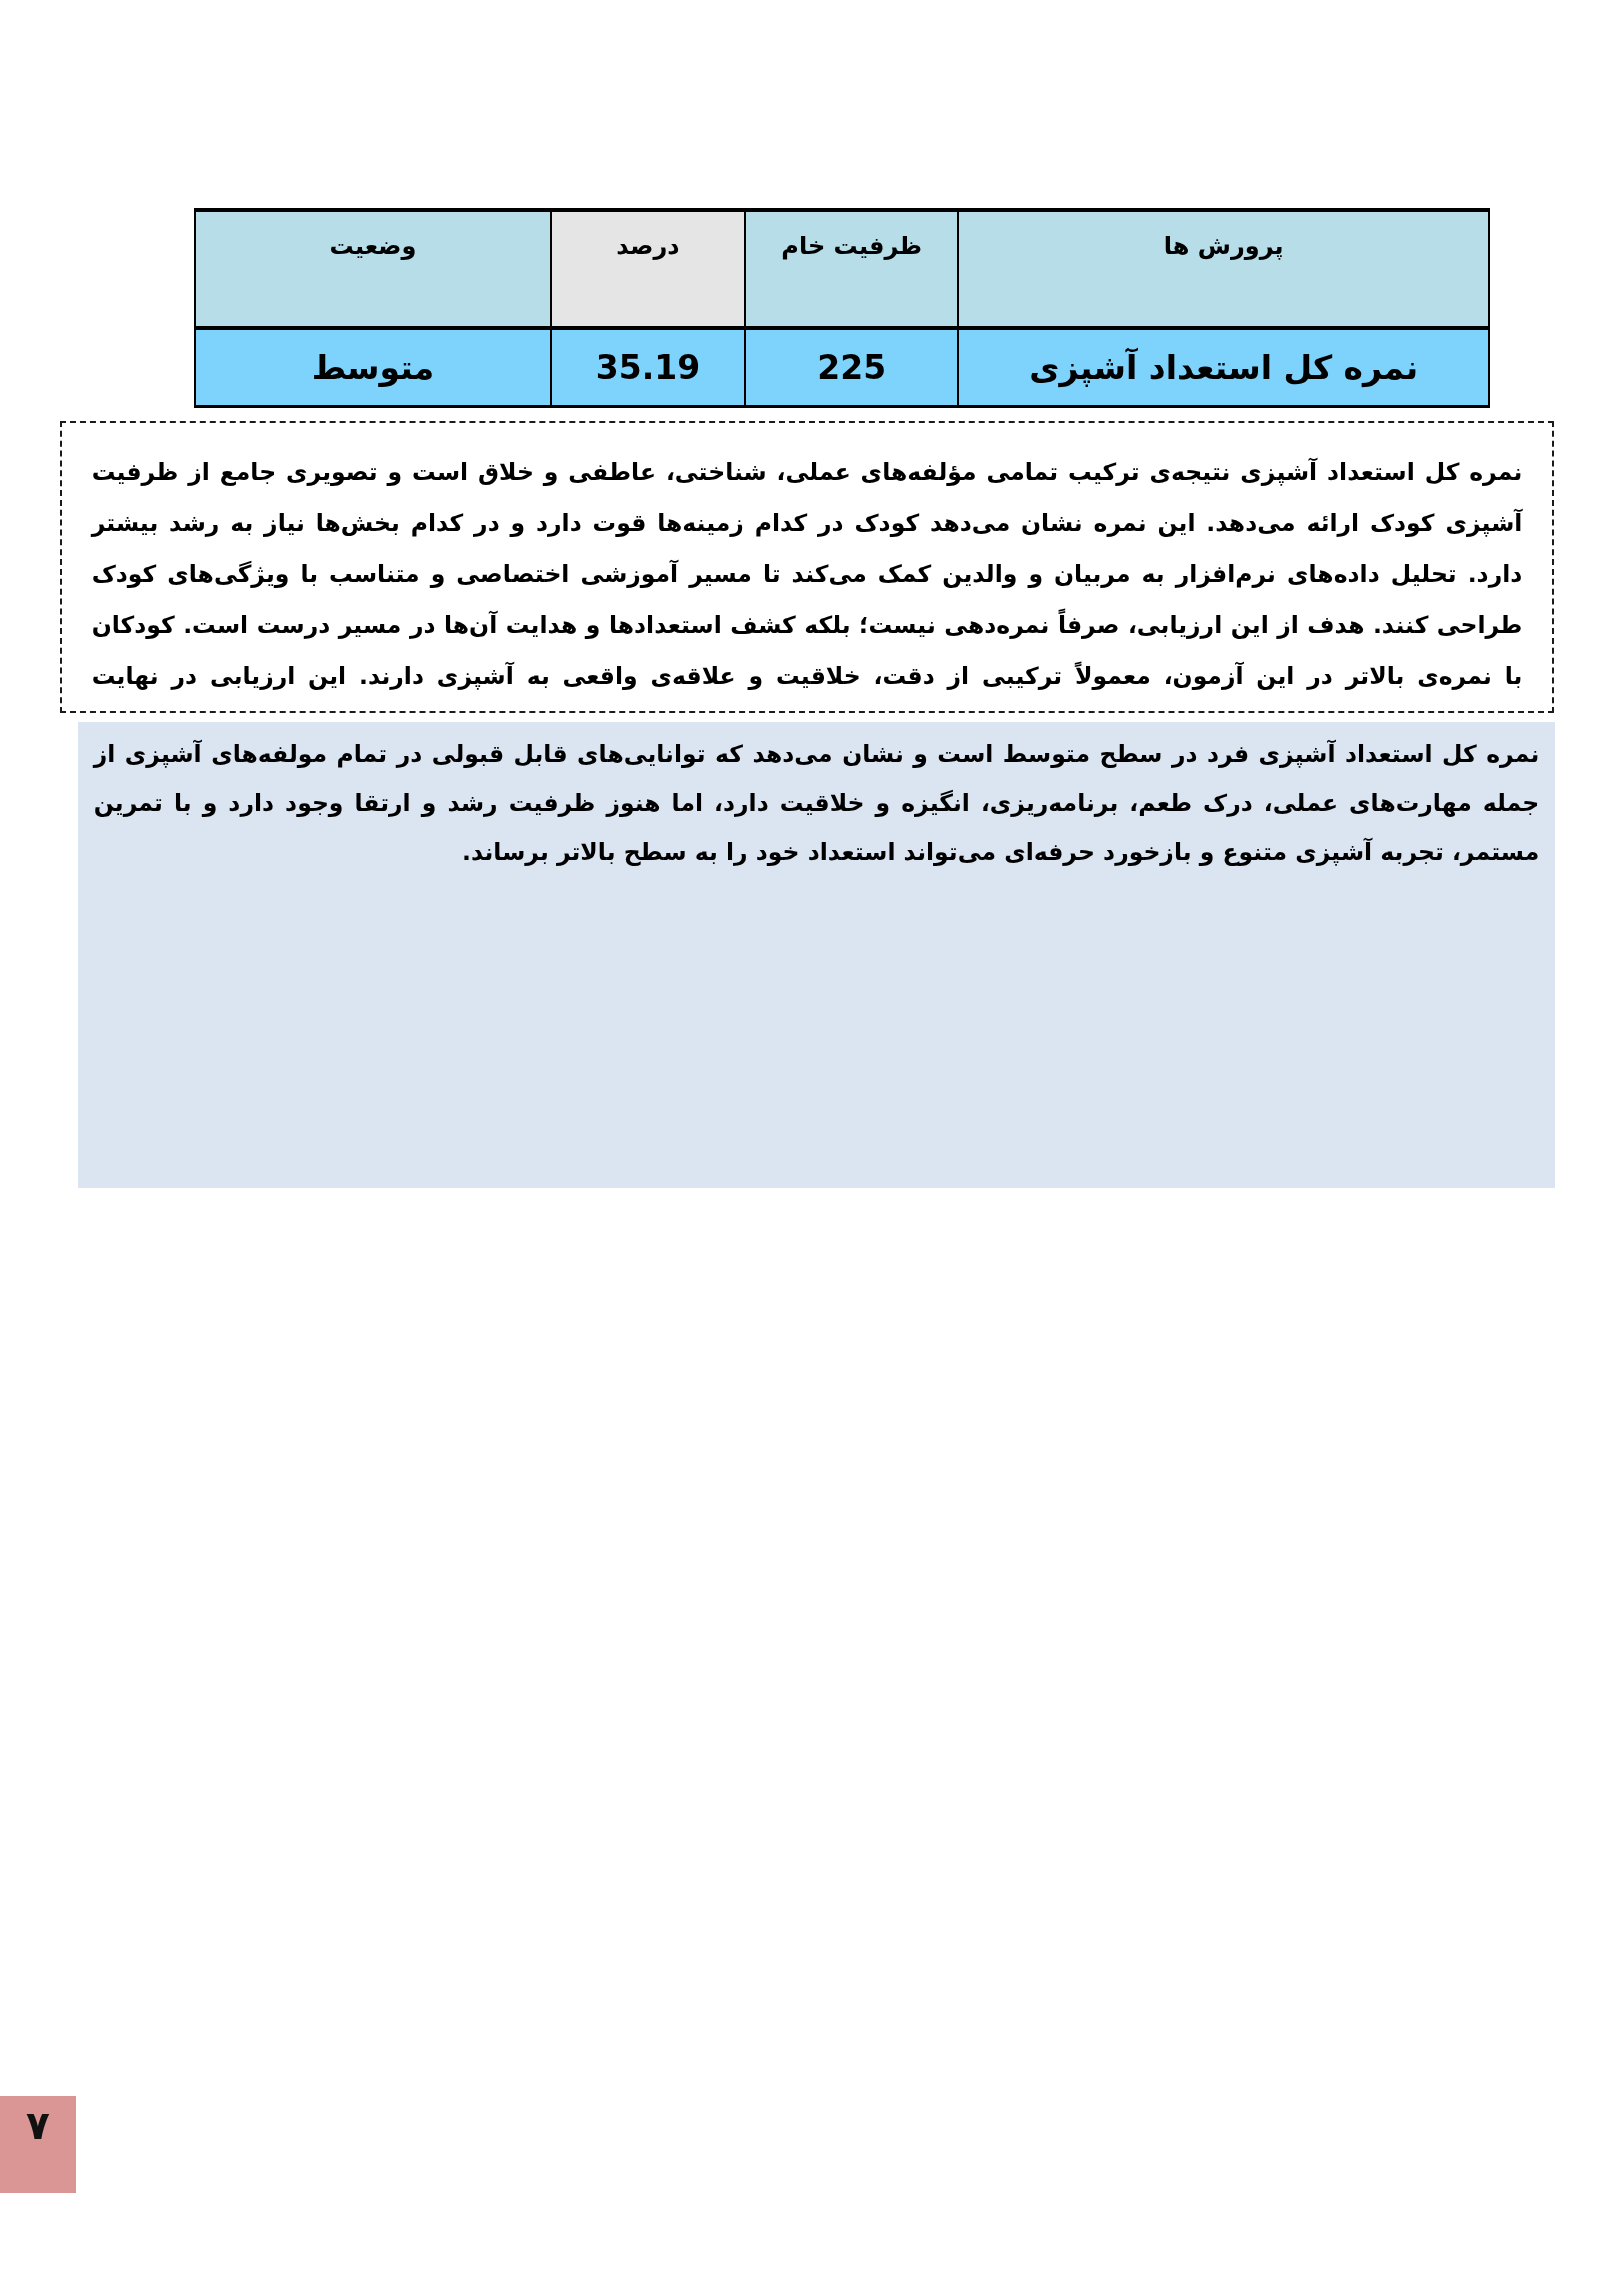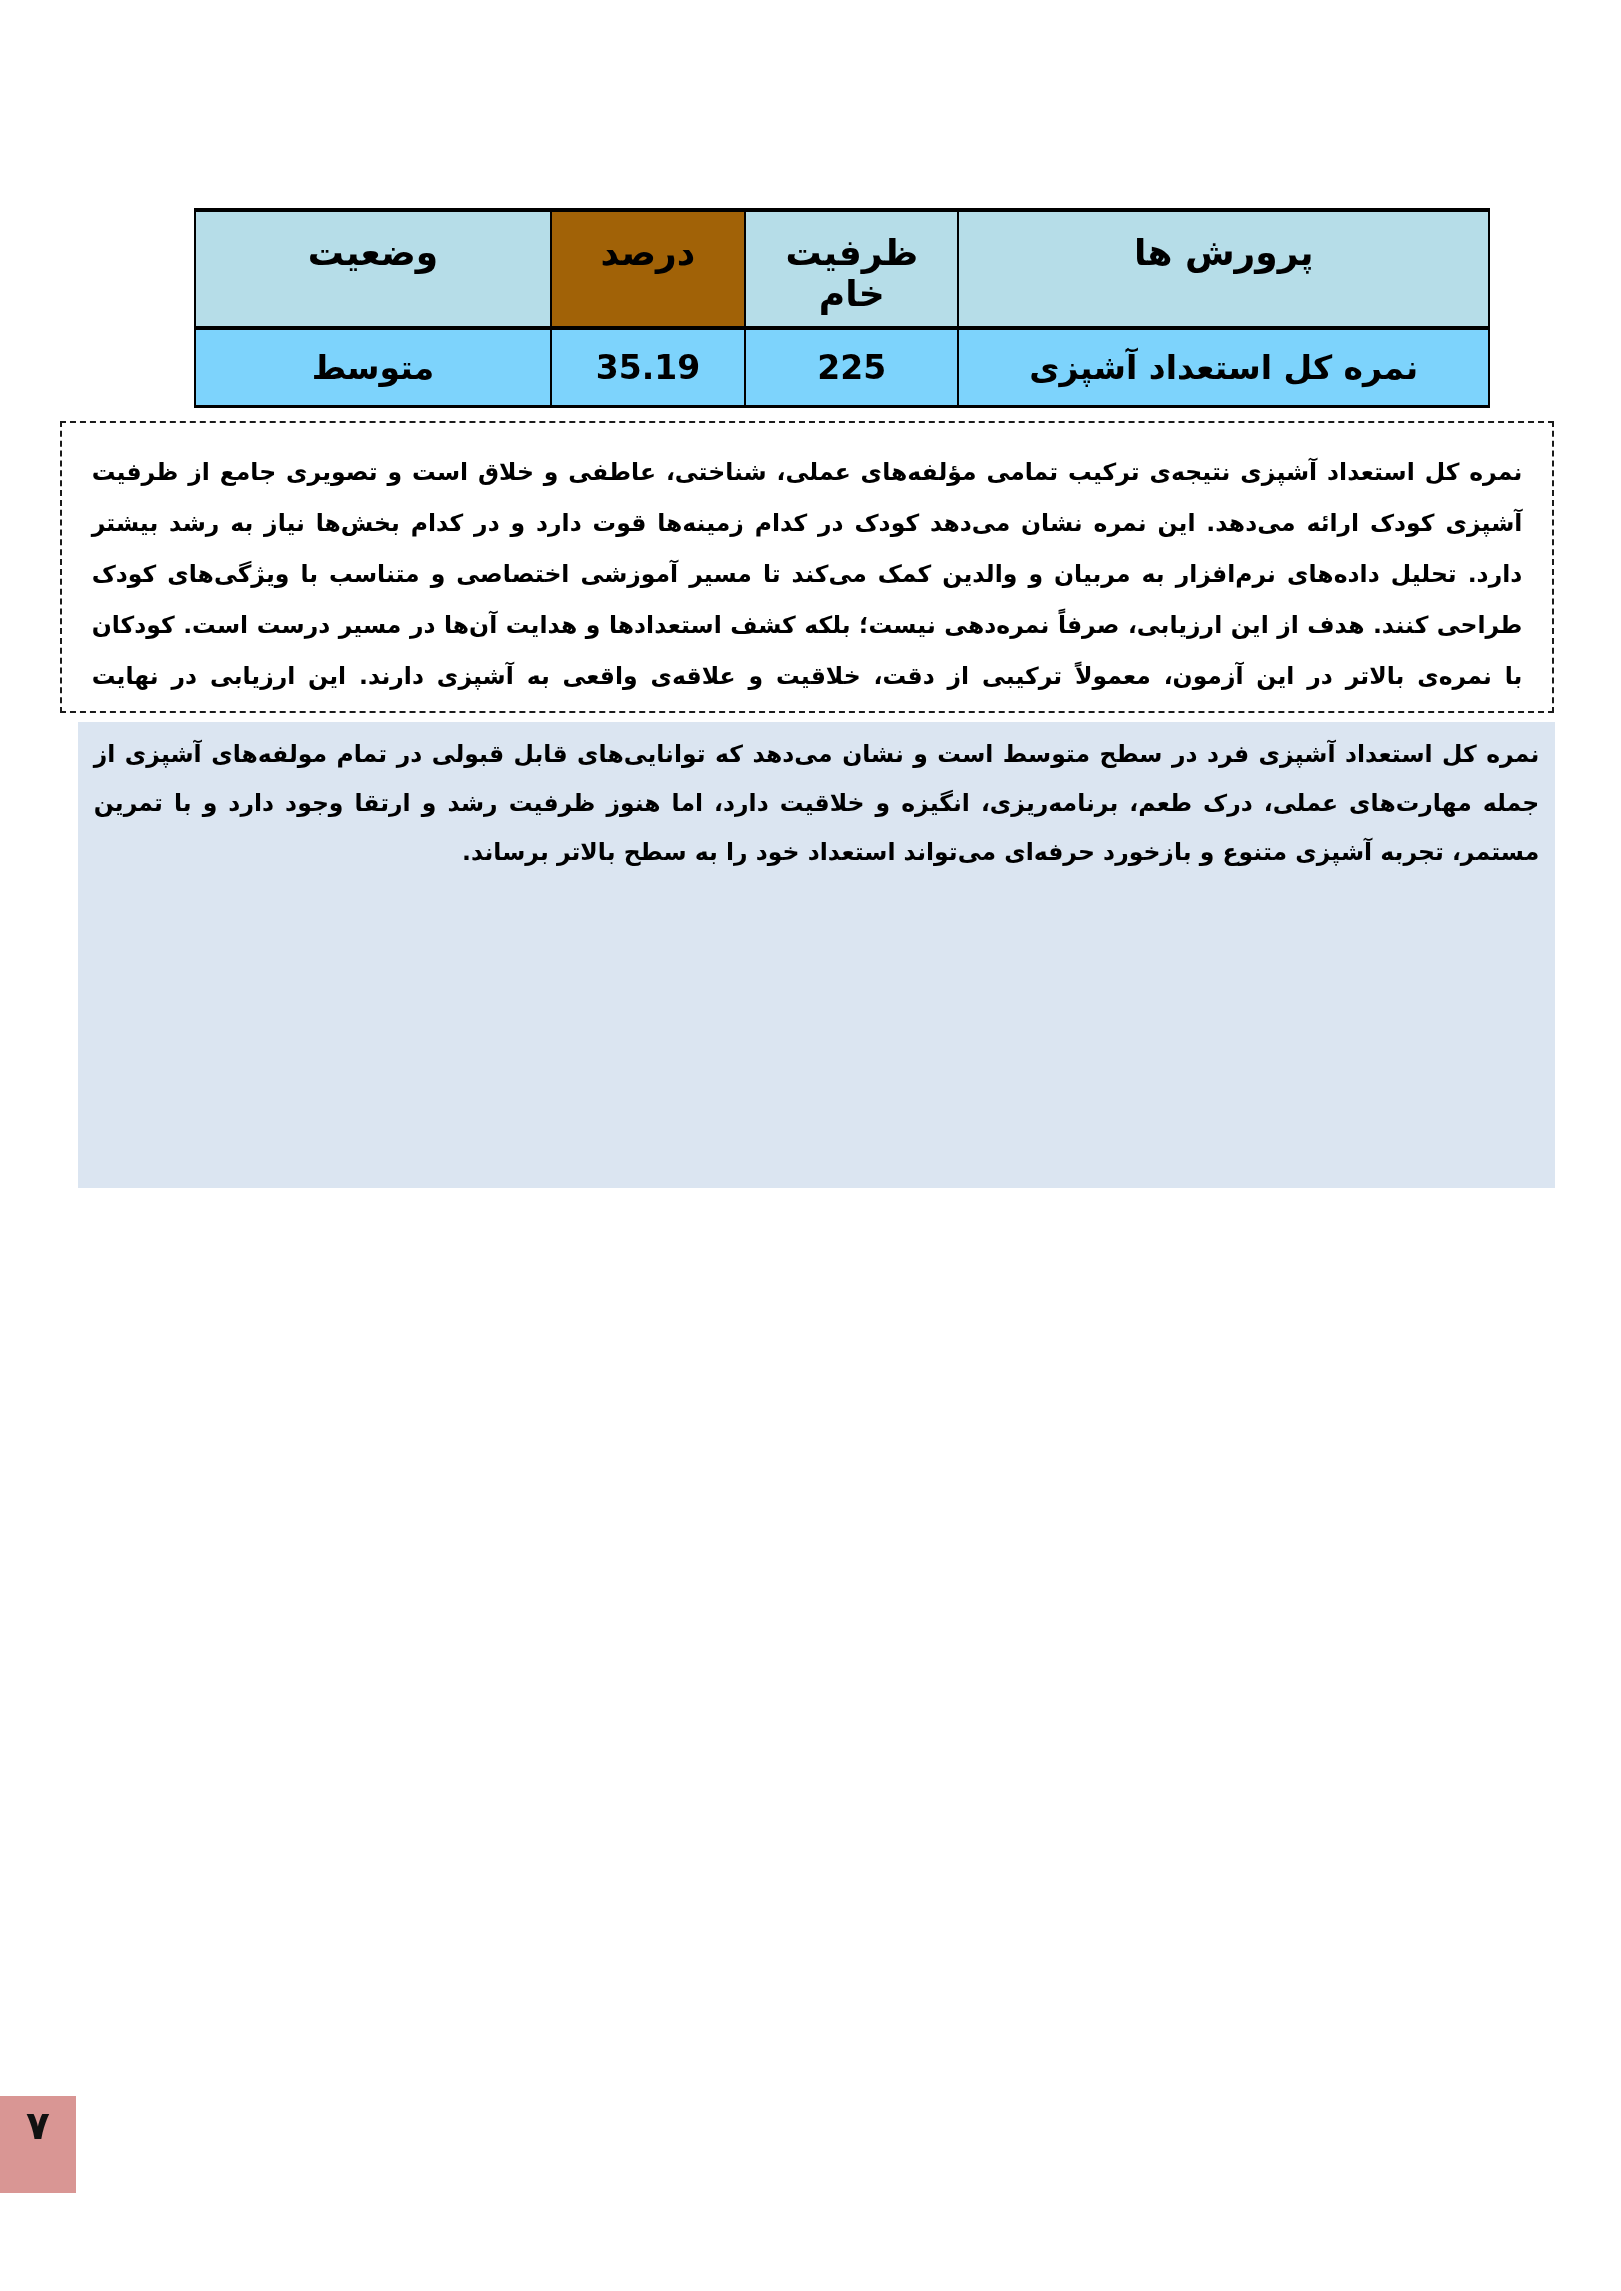--- a/index.html
+++ b/index.html
@@ -32,21 +32,21 @@
     text-align: center;
     color: #000000;
     font-weight: bold;
     box-sizing: border-box;
     overflow: hidden;
   }
   .score-table th {
     height: 118px;
     vertical-align: top;
     padding-top: 19.6px;
-    font-size: 36px;
+    font-size: 24px;
     border-top: 4.9px solid #000000;
     border-bottom: 4.9px solid #000000;
   }
   .score-table td {
     height: 78px;
     vertical-align: middle;
     font-size: 33px;
     border-bottom: 3.9px solid #000000;
     background: #7dd3fc;
   }
@@ -127,21 +127,21 @@
     <colgroup>
       <col style="width:41%">
       <col style="width:16.5%">
       <col style="width:15%">
       <col style="width:27.5%">
     </colgroup>
     <thead>
       <tr>
         <th style="background-color: rgb(182, 221, 232);">پرورش ها</th>
         <th style="background-color: rgb(182, 221, 232);">ظرفیت خام</th>
-        <th style="background-color: #a16207;">درصد</th>
+        <th style="background-color: #e5e5e5;">درصد</th>
         <th style="background-color: rgb(182, 221, 232);">وضعیت</th>
       </tr>
     </thead>
     <tbody>
       <tr>
         <td>نمره کل استعداد آشپزی</td>
         <td class="num">225</td>
         <td class="num">35.19</td>
         <td>متوسط</td>
       </tr>

